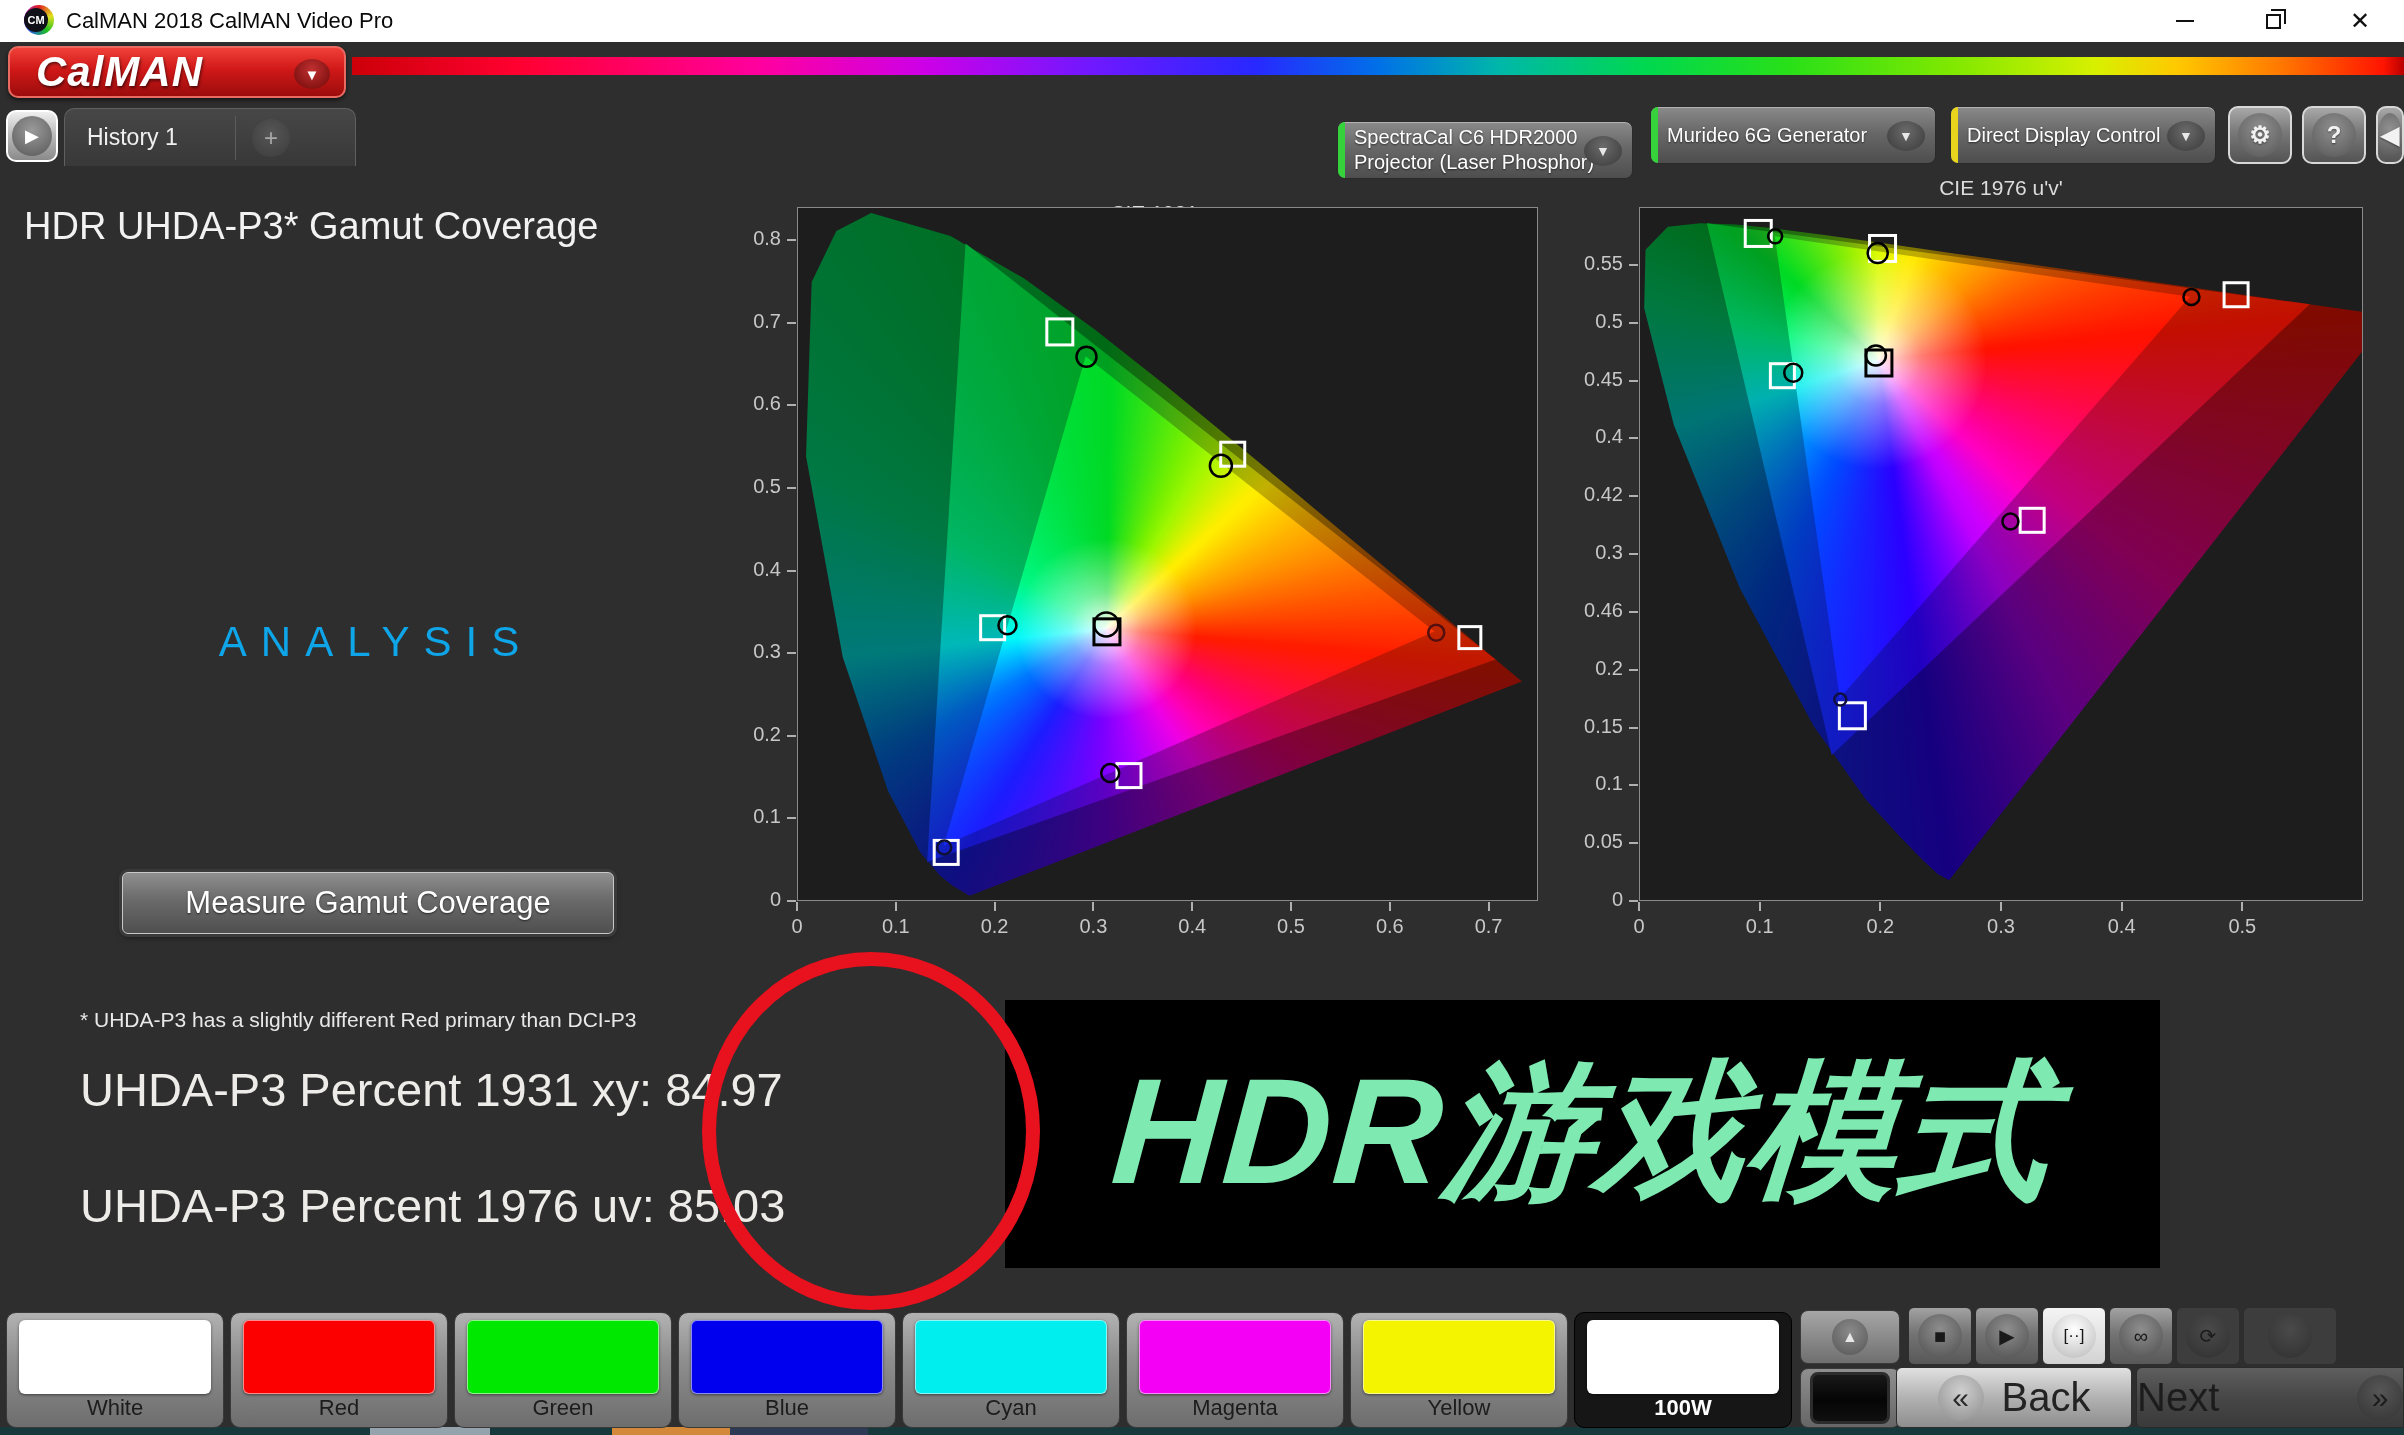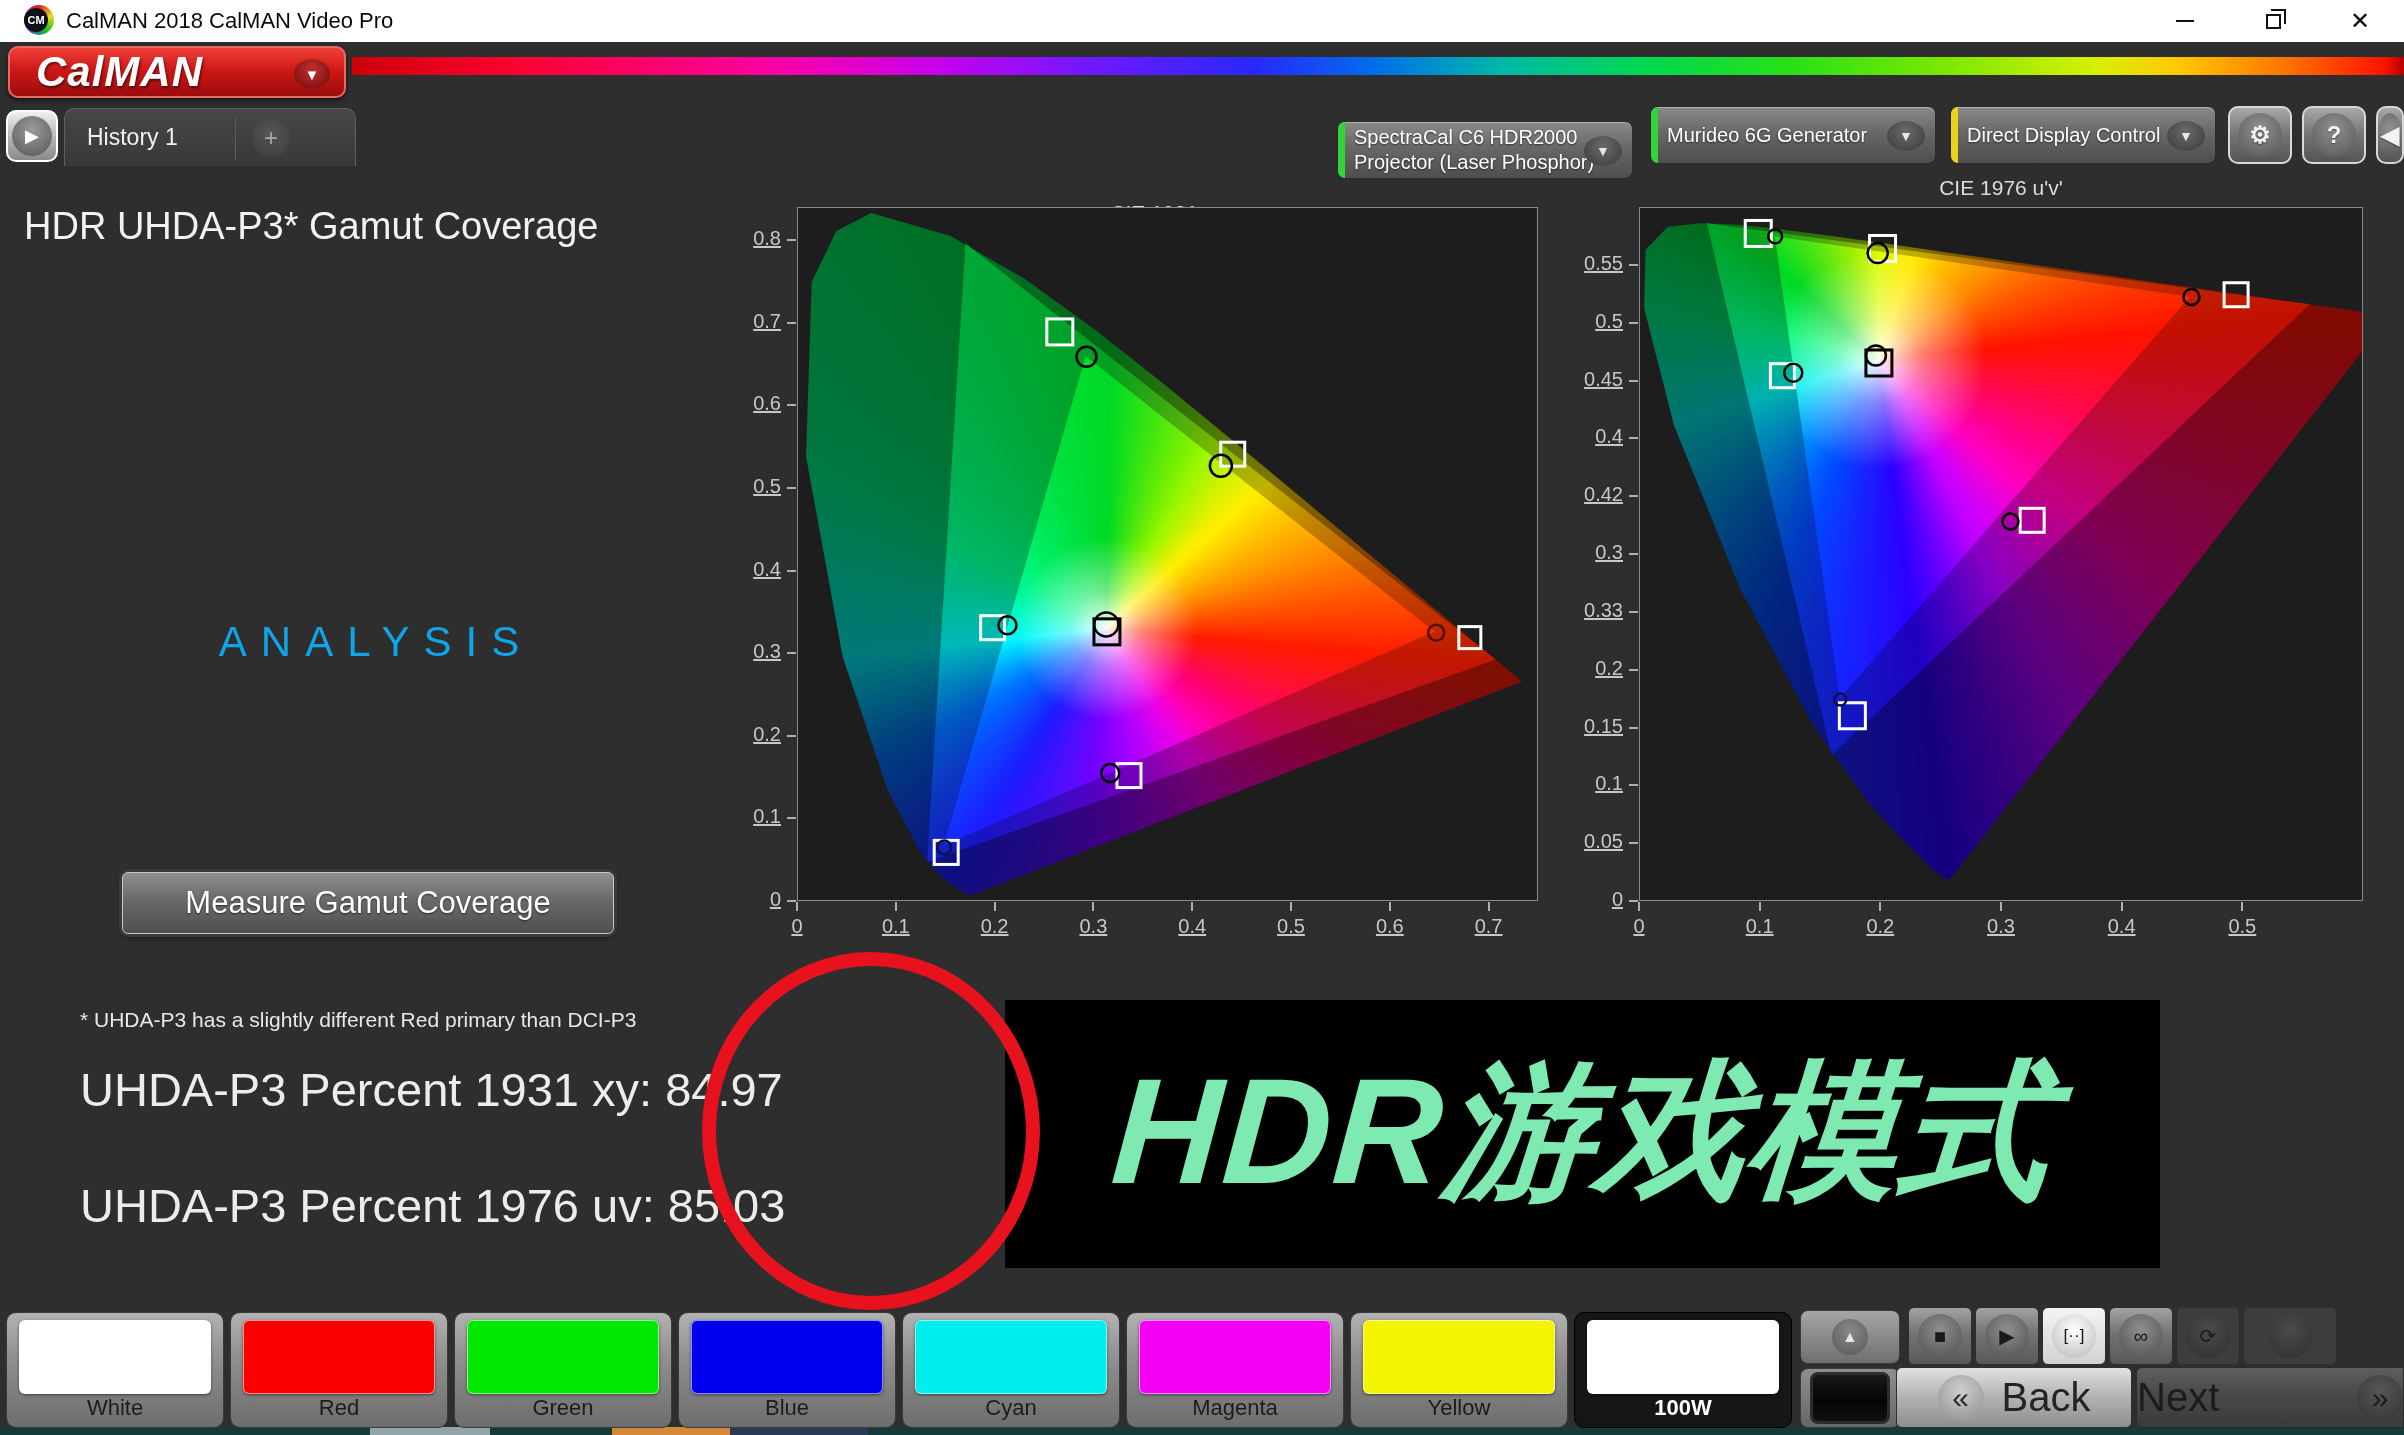--- a/index.html
+++ b/index.html
@@ -85,21 +85,21 @@
   .result-line { position:absolute; left:80px; font-size:47px; color:#edece9; }
   .result-1 { top:1062px; } .result-2 { top:1178px; }
 
   
   .chart-title { position:absolute; font-size:21px; color:#dcdcdc; text-align:center; width:400px; }
   .plot { position:absolute; background:#1d1d1d; border:1px solid #8a8a8a; overflow:hidden; }
   .layer { position:absolute; left:0; top:0; width:100%; height:100%; }
   .markers { position:absolute; left:0; top:0; }
   .tickx { position:absolute; width:2px; height:9px; background:#b0b0b0; }
   .ticky { position:absolute; width:9px; height:2px; background:#b0b0b0; }
-  .xlab,.ylab { position:absolute; color:#c8c8c8; font-size:20px;text-decoration:underline; }
+  .xlab,.ylab { position:absolute; color:#c8c8c8; font-size:20px; }
   .xlab { transform:translateX(-50%); }
   .ylab { width:70px; text-align:right; }
 
   
   .banner { position:absolute; left:1005px; top:1000px; width:1155px; height:268px; background:#000;
             display:flex; align-items:center; justify-content:center; z-index:5; }
   .banner-text { font-size:150px; font-weight:900; font-style:italic; letter-spacing:2px;
                  transform:skewX(-4deg); white-space:nowrap; }
   .red-circle-svg { position:absolute; left:690px; top:940px; z-index:6; }
 
@@ -320,21 +320,21 @@
       <div class="ylab" style="left: 1553px; top: 888px;">0</div>
       <div class="ticky" style="left: 1629px; top: 842.167px;"></div>
       <div class="ylab" style="left: 1553px; top: 830.167px;">0.05</div>
       <div class="ticky" style="left: 1629px; top: 784.333px;"></div>
       <div class="ylab" style="left: 1553px; top: 772.333px;">0.1</div>
       <div class="ticky" style="left: 1629px; top: 726.5px;"></div>
       <div class="ylab" style="left: 1553px; top: 714.5px;">0.15</div>
       <div class="ticky" style="left: 1629px; top: 668.667px;"></div>
       <div class="ylab" style="left: 1553px; top: 656.667px;">0.2</div>
       <div class="ticky" style="left: 1629px; top: 610.833px;"></div>
-      <div class="ylab" style="left: 1553px; top: 598.833px;">0.33</div>
+      <div class="ylab" style="left: 1553px; top: 598.833px;">0.46</div>
       <div class="ticky" style="left: 1629px; top: 553px;"></div>
       <div class="ylab" style="left: 1553px; top: 541px;">0.3</div>
       <div class="ticky" style="left: 1629px; top: 495.167px;"></div>
       <div class="ylab" style="left: 1553px; top: 483.167px;">0.42</div>
       <div class="ticky" style="left: 1629px; top: 437.333px;"></div>
       <div class="ylab" style="left: 1553px; top: 425.333px;">0.4</div>
       <div class="ticky" style="left: 1629px; top: 379.5px;"></div>
       <div class="ylab" style="left: 1553px; top: 367.5px;">0.45</div>
       <div class="ticky" style="left: 1629px; top: 321.667px;"></div>
       <div class="ylab" style="left: 1553px; top: 309.667px;">0.5</div>

